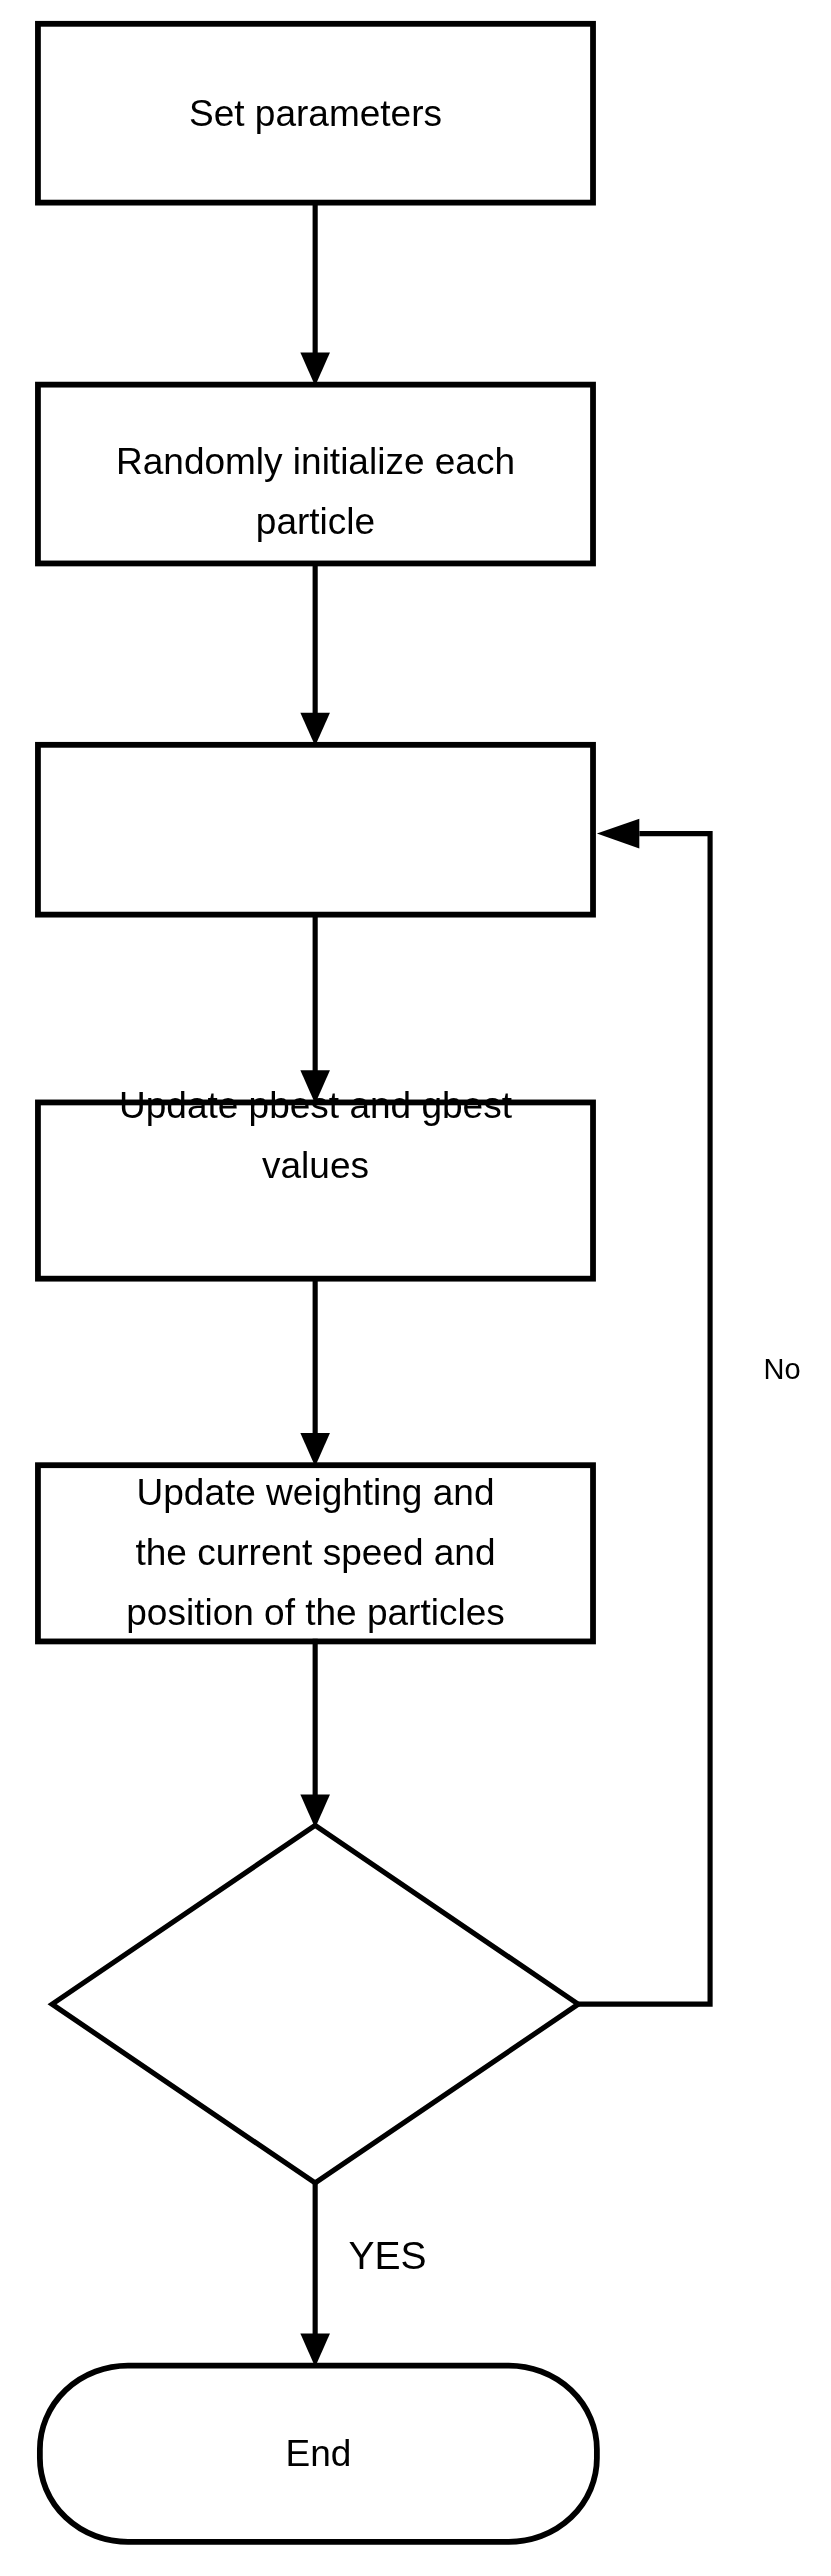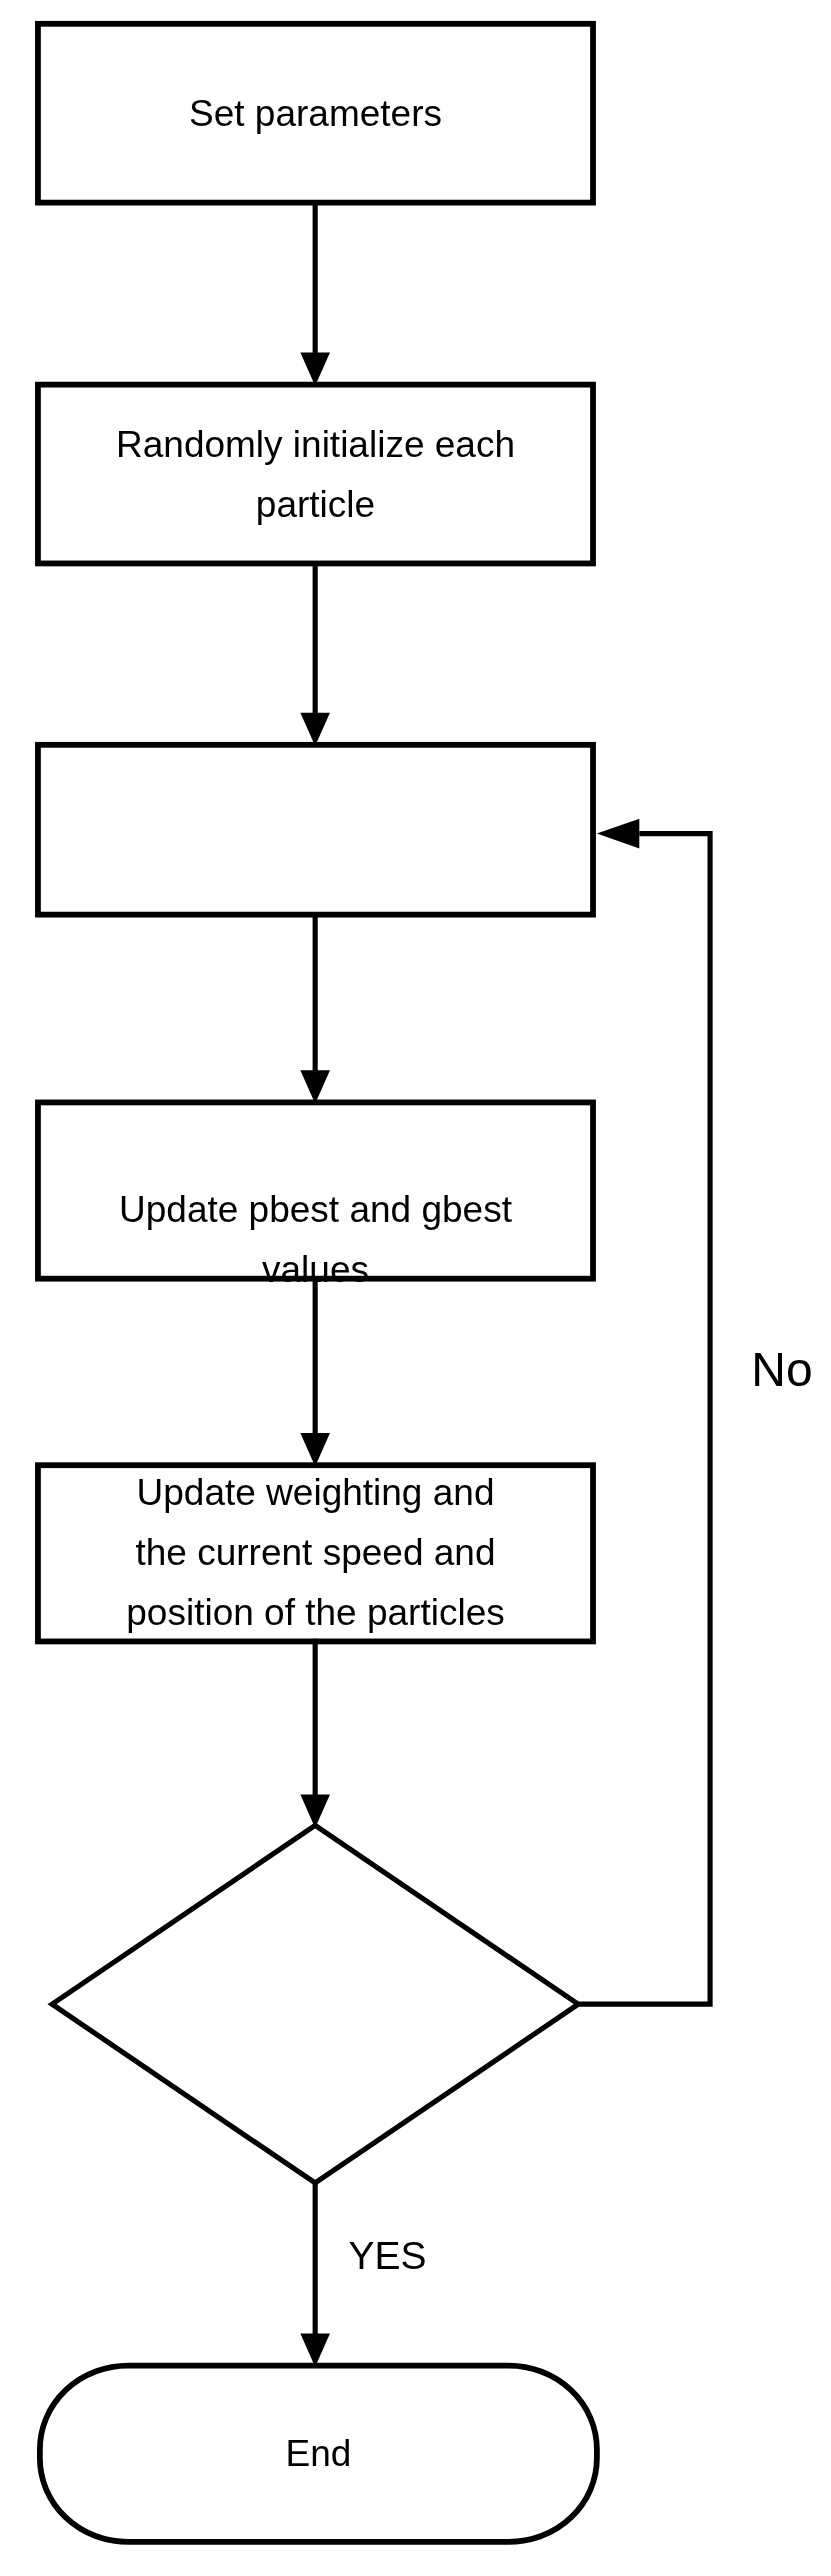--- a/index.html
+++ b/index.html
@@ -34,21 +34,21 @@
     color: #000000;
   }
   .edge-label {
     position: absolute;
     display: flex;
     align-items: center;
     justify-content: center;
     text-align: center;
     color: #000000;
   }
-  .edge-label.no  { font-size: 48px; }
+  .edge-label.no  { font-size: 29px; }
   .edge-label.yes { font-size: 39px; }
 </style>
 </head>
 <body>
 
 <div class="canvas">
 
   <svg width="831" height="2576" viewBox="0 0 1292 4005">
 
     <rect x="59" y="37" width="863" height="278" fill="none" stroke="#000000" stroke-width="9"></rect>
@@ -87,25 +87,25 @@
     </g>
 
     <g>
       <polyline points="899,3116 1104,3116 1104,1296 994,1296" fill="none" stroke="#000000" stroke-width="8"></polyline>
       <polygon points="994,1273 994,1319 928,1296" fill="#000000"></polygon>
     </g>
   </svg>
 
   <div class="node-label" style="left:38px; top:24px; width:555px; height:179px;">Set parameters</div>
 
-  <div class="node-label" style="left:38px; top:385px; width:555px; height:179px;">Randomly initialize each
+  <div class="node-label" style="left:38px; top:402px; width:555px; height:179px;">Randomly initialize each
 particle</div>
 
 
-  <div class="node-label" style="left:38px; top:1152px; width:555px; height:176px;">Update pbest and gbest
+  <div class="node-label" style="left:38px; top:1048px; width:555px; height:176px;">Update pbest and gbest
 values</div>
 
   <div class="node-label" style="left:38px; top:1465px; width:555px; height:176px;">Update weighting and
 the current speed and
 position of the particles</div>
 
 
   <div class="node-label" style="left:40px; top:2366px; width:557px; height:176px;">End</div>
 
   <div class="edge-label no" style="left:734px; top:1342px; width:96px; height:54px;">No</div>

